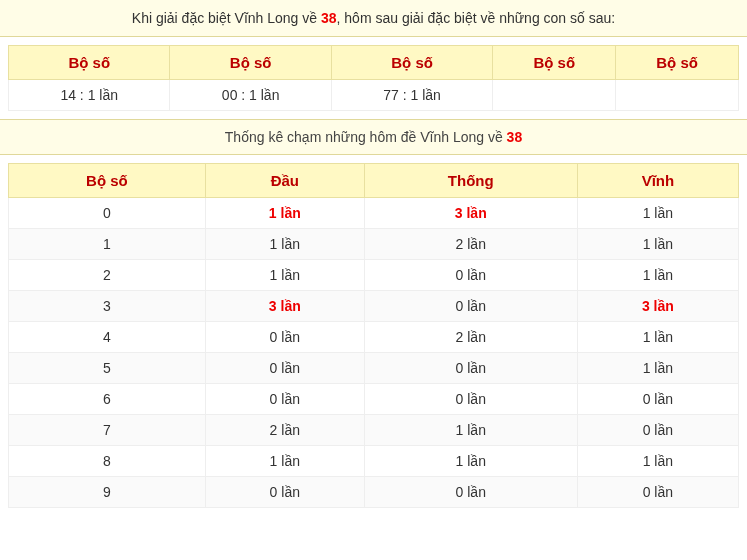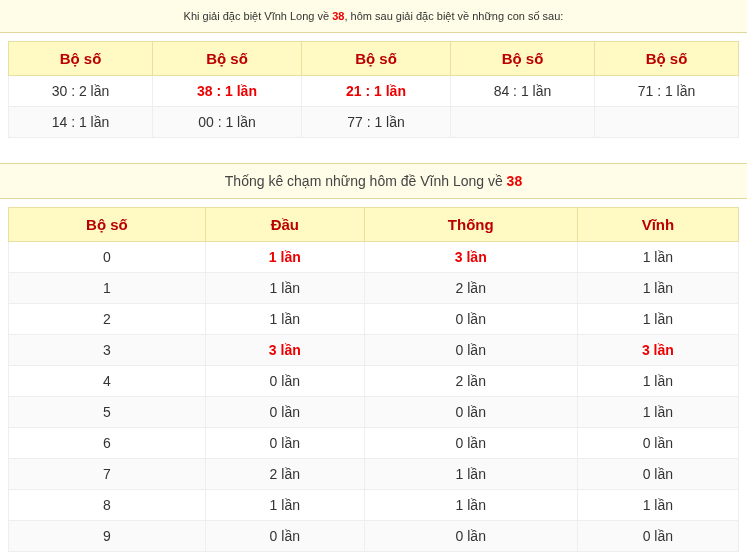--- a/index.html
+++ b/index.html
@@ -7,21 +7,21 @@
       font-family: Arial, sans-serif;
       background: #fff;
       width: 747px;
       font-size: 14px;
     }
 
     .header-section {
       background: #fffde7;
       padding: 10px 16px;
       text-align: center;
-      font-size: 11px;
+      font-size: 14px;
       color: #333;
       border-bottom: 1px solid #e0d89a;
     }
 
     .header-section .highlight {
       color: #e00;
       font-weight: bold;
     }
 
     .table-section {
@@ -61,21 +61,20 @@
     }
 
     .section-divider {
       background: #fffde7;
       text-align: center;
       padding: 9px 8px;
       font-size: 14px;
       color: #444;
       border-top: 1px solid #e0d89a;
       border-bottom: 1px solid #e0d89a;
-      margin-top: 17px;
     }
 
     .section-divider .highlight {
       color: #e00;
       font-weight: bold;
     }
 
     .stats-table {
       width: 100%;
       border-collapse: collapse;
@@ -120,27 +119,20 @@
     <thead>
       <tr>
         <th>Bộ số</th>
         <th>Bộ số</th>
         <th>Bộ số</th>
         <th>Bộ số</th>
         <th>Bộ số</th>
       </tr>
     </thead>
     <tbody>
-      <tr>
-        <td>30 : 2 lần</td>
-        <td class="red-num">38 : 1 lần</td>
-        <td class="red-num">21 : 1 lần</td>
-        <td>84 : 1 lần</td>
-        <td>71 : 1 lần</td>
-      </tr>
       <tr>
         <td>14 : 1 lần</td>
         <td>00 : 1 lần</td>
         <td>77 : 1 lần</td>
         <td></td>
         <td></td>
       </tr>
     </tbody>
   </table>
 </div>

